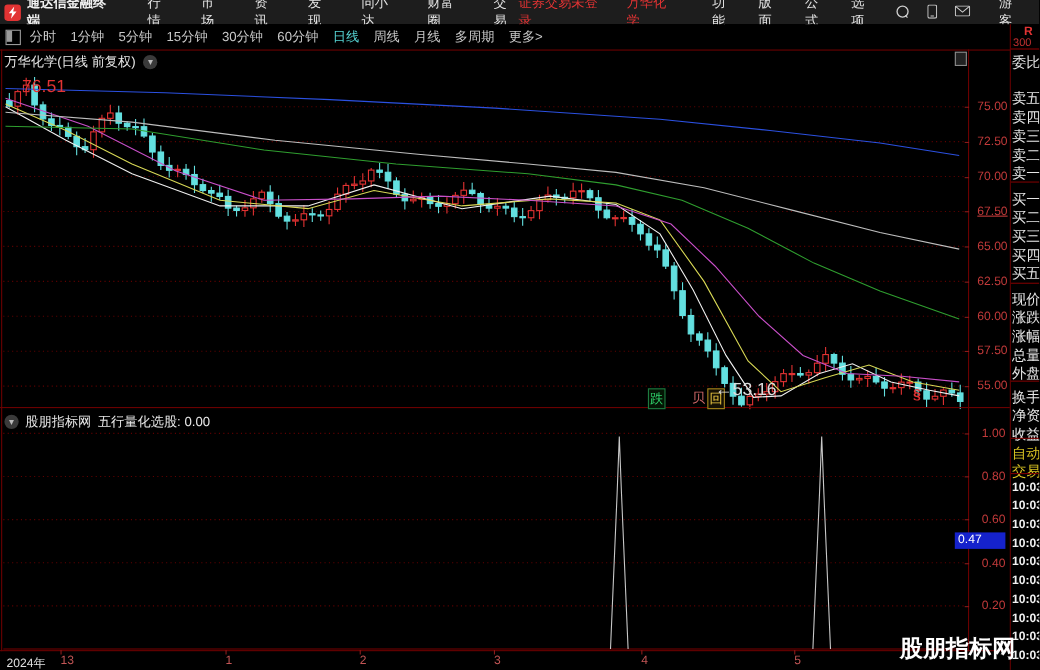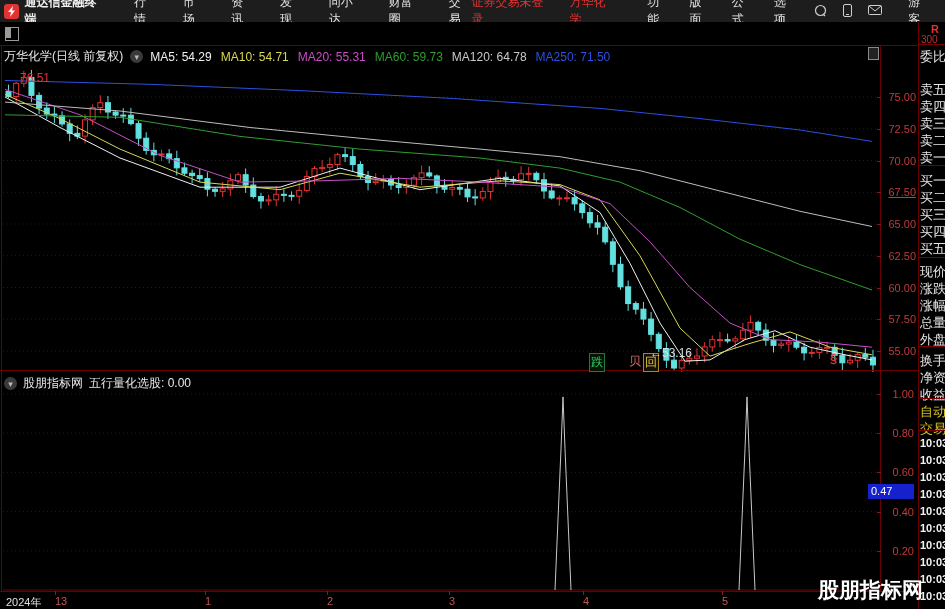--- a/index.html
+++ b/index.html
@@ -38,21 +38,21 @@
   .ma-labels{display:flex;gap:9px;}
   
   .hline,.vline{position:absolute;background:#6a0000;}
   
   .paxis-label{position:absolute;width:34px;text-align:right;font-size:11px;color:#c23a3a;}
   .iaxis-label{position:absolute;width:30px;text-align:right;font-size:11px;color:#c23a3a;}
   .tick{position:absolute;width:4px;height:1px;background:#8a1a1a;}
   .xaxis-label{position:absolute;top:595px;font-size:11px;color:#c25555;}
   .xaxis-label.year{color:#e0e0e0;}
   
-  .marker{position:absolute;font-size:12px;z-index:6;}
+  .marker{position:absolute;font-size:16px;z-index:6;}
   .m-high{color:#e23333;}
   .m-low{color:#dcdcdc;}
   .badge-fall{color:#2fd06a;border:1px solid #1d7a40;background:#041504;padding:0 1px;font-size:12px;}
   .badge-back{display:flex;gap:2px;font-size:12px;}
   .badge-back .b1{color:#d06868;}
   .badge-back .b2{color:#e8c542;border:1px solid #a8871c;background:#151004;padding:0 1px;}
   .m-money{color:#e23333;font-weight:bold;font-size:13px;}
   .val-box{position:absolute;left:868px;top:484px;width:43px;height:15px;background:#1522cc;
            color:#fff;font-size:11px;line-height:15px;padding-left:3px;z-index:6;}
   .pane-icon{position:absolute;left:868px;top:47px;width:9px;height:11px;border:1px solid #8a8a8a;background:#222;}
@@ -119,35 +119,40 @@
               <path d="M1 1 L7 6 L13 1" fill="none" stroke="#cfcfcf"></path>
             </svg>
         </span>
       </span>
       <span style="margin-left:8px;">游客</span>
     </span>
   </div>
 
   <div class="toolbar">
     <span class="win-icon"></span>
+    <span class="periods">
+        <span class="period">分时</span>
+        <span class="period">1分钟</span>
+        <span class="period">5分钟</span>
+        <span class="period">15分钟</span>
+        <span class="period">30分钟</span>
+        <span class="period">60分钟</span>
+        <span class="period active">日线</span>
+        <span class="period">周线</span>
+        <span class="period">月线</span>
+        <span class="period">多周期</span>
+        <span class="period">更多&gt;</span>
+      </span>
   </div>
   <span class="r-label">R</span>
   <span class="r-value">300</span>
 
   <div class="chart-header">
     <span>万华化学(日线 前复权)</span>
     <span class="chev-icon">▾</span>
-    <span class="ma-labels">
-        <span style="color: rgb(240, 240, 240);">MA5: 54.29</span>
-        <span style="color: rgb(216, 216, 85);">MA10: 54.71</span>
-        <span style="color: rgb(200, 79, 200);">MA20: 55.31</span>
-        <span style="color: rgb(47, 158, 47);">MA60: 59.73</span>
-        <span style="color: rgb(201, 201, 201);">MA120: 64.78</span>
-        <span style="color: rgb(43, 80, 224);">MA250: 71.50</span>
-      </span>
   </div>
 
   <svg id="main-svg" width="880" height="327" style="position:absolute;left:0;top:45px;">
       <line x1="3" y1="52" x2="877" y2="52" stroke="#600000" stroke-width="1" stroke-dasharray="1,3"></line>
       <line x1="3" y1="83.75" x2="877" y2="83.75" stroke="#600000" stroke-width="1" stroke-dasharray="1,3"></line>
       <line x1="3" y1="115.5" x2="877" y2="115.5" stroke="#600000" stroke-width="1" stroke-dasharray="1,3"></line>
       <line x1="3" y1="147.25" x2="877" y2="147.25" stroke="#600000" stroke-width="1" stroke-dasharray="1,3"></line>
       <line x1="3" y1="179" x2="877" y2="179" stroke="#600000" stroke-width="1" stroke-dasharray="1,3"></line>
       <line x1="3" y1="210.75" x2="877" y2="210.75" stroke="#600000" stroke-width="1" stroke-dasharray="1,3"></line>
       <line x1="3" y1="242.5" x2="877" y2="242.5" stroke="#600000" stroke-width="1" stroke-dasharray="1,3"></line>

